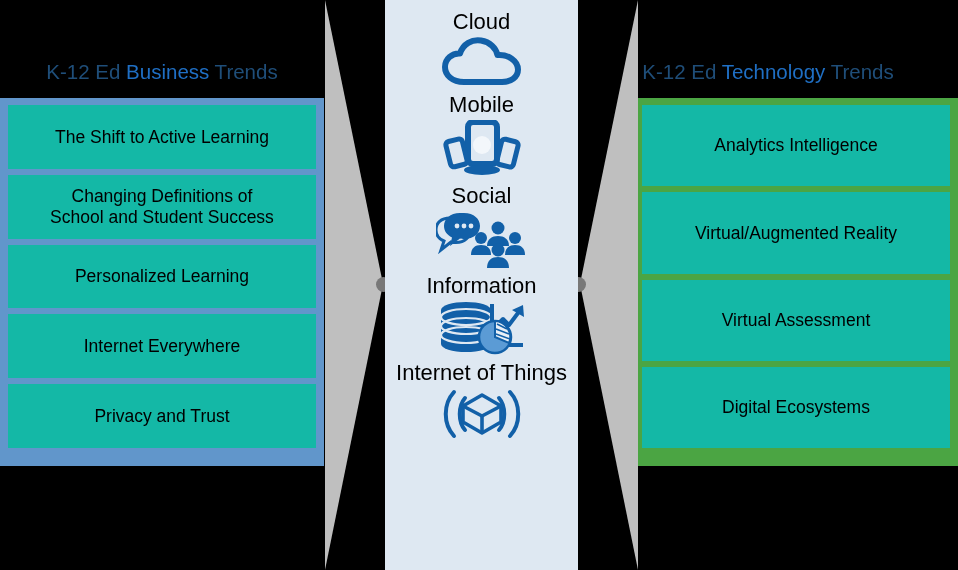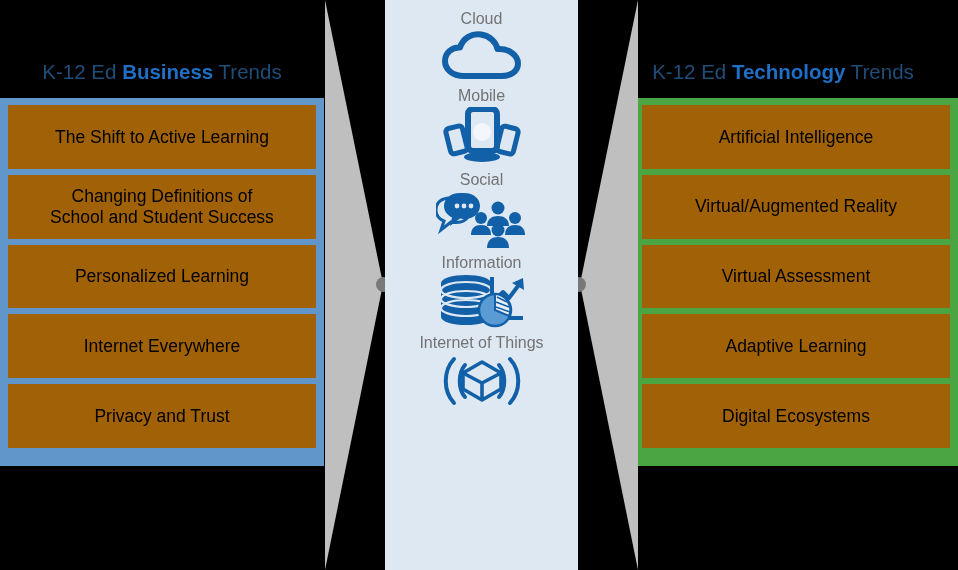--- a/index.html
+++ b/index.html
@@ -29,21 +29,21 @@
     box-sizing: border-box;
     padding: 7px 8px;
     display: flex;
     flex-direction: column;
     justify-content: space-between;
   }
   #left-panel  { left: 0px;   background: #6196CB; }
   #right-panel { left: 634px; background: #4BA543; }
 
   .trend-box {
-    background: #a16207;
+    background: #14b8a6;
     flex: 1 1 0;
     margin: 0 0 6px 0;
     display: flex;
     align-items: center;
     justify-content: center;
     text-align: center;
     color: #000000;
     font-size: 17.5px;
     line-height: 1.18;
     padding: 2px 8px;
@@ -55,23 +55,23 @@
   .panel-title {
     position: absolute;
     top: 60px;
     width: 324px;
     text-align: center;
     font-size: 20.5px;
     color: #1F4E79;
     white-space: nowrap;
   }
   #left-title  { left: 0px; }
-  #right-title { left: 621px; }
+  #right-title { left: 606px; }
   .panel-title .accent {
-    font-weight: bold;
+    font-weight: normal;
     color: #1F6FC4;
   }
 
   
   #center-column {
     position: absolute;
     left: 385px;
     top: 0px;
     width: 193px;
     height: 570px;
@@ -84,22 +84,22 @@
     box-sizing: border-box;
   }
   .center-item {
     width: 100%;
     display: flex;
     flex-direction: column;
     align-items: center;
     margin-bottom: 6px;
   }
   .center-label {
-    font-size: 16px;
-    color: #737373;
+    font-size: 22px;
+    color: #000000;
     text-align: center;
     line-height: 1.1;
     margin-bottom: 3px;
     white-space: nowrap;
   }
   .center-icon {
     display: block;
     line-height: 0;
   }
 
@@ -149,30 +149,27 @@
         <span>Privacy and Trust</span>
       </div>
   </div>
 
   <div class="panel-title" id="right-title">
     <span>K-12 Ed </span><span class="accent">Technology</span><span> Trends</span>
   </div>
 
   <div class="side-panel" id="right-panel">
     <div class="trend-box">
-        <span>Artificial Intelligence</span>
+        <span>Analytics Intelligence</span>
       </div>
     <div class="trend-box">
         <span>Virtual/Augmented Reality</span>
       </div>
     <div class="trend-box">
         <span>Virtual Assessment</span>
-      </div>
-    <div class="trend-box">
-        <span>Adaptive Learning</span>
       </div>
     <div class="trend-box">
         <span>Digital Ecosystems</span>
       </div>
   </div>
 
   <svg class="chevron" id="chevron-left" viewBox="0 0 60 570" preserveAspectRatio="none">
     <polygon points="0,0 58,284 0,570" fill="#BFBFBF"></polygon>
   </svg>
 

